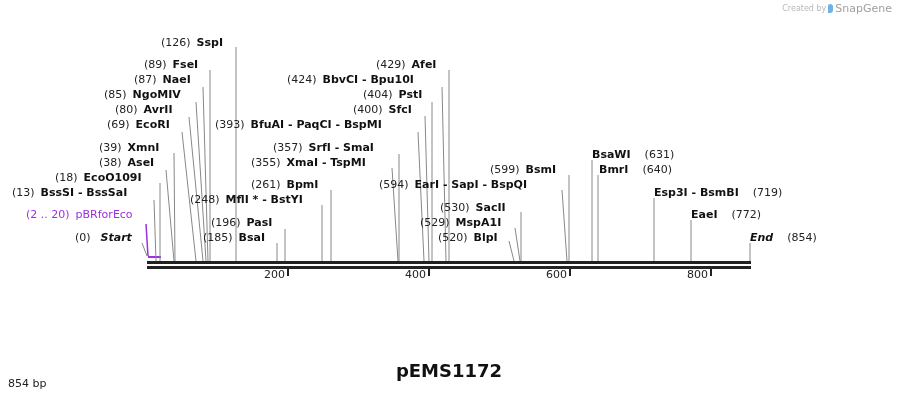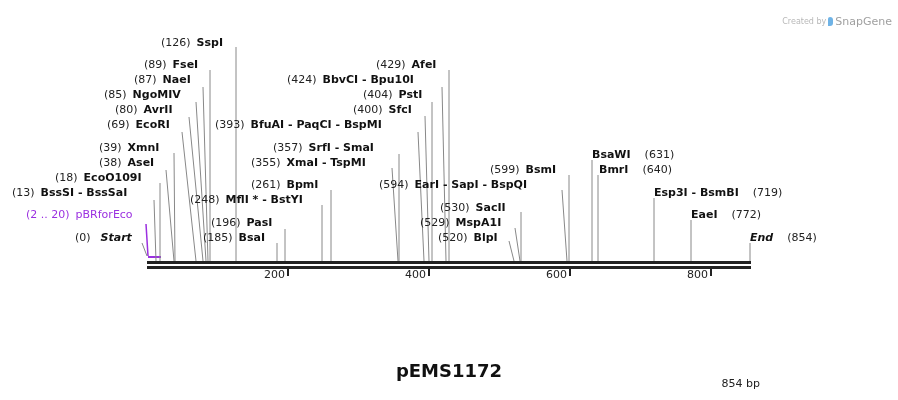--- a/index.html
+++ b/index.html
@@ -1,22 +1,22 @@
 <!DOCTYPE html>
 <html><head>
 <meta charset="utf-8">
 <style>
   html, body { margin:0; padding:0; background:#ffffff; }
   body { width:898px; height:400px; position:relative; overflow:hidden; font-family:"DejaVu Sans", sans-serif; }
   #map { position:absolute; left:0; top:0; width:898px; height:400px; }
-  .credit { position:absolute; right:6px; top:15px; font-size:8px; color:#b8b8b8; font-family:"DejaVu Sans", sans-serif; display:flex; align-items:center; gap:2px; }
+  .credit { position:absolute; right:6px; top:2px; font-size:8px; color:#b8b8b8; font-family:"DejaVu Sans", sans-serif; display:flex; align-items:center; gap:2px; }
   .credit .brand { font-size:11px; color:#a0a0a0; }
   .credit .logo { display:inline-block; width:5px; height:9px; background:#6fb3e6; border-radius:2px 3px 3px 0; }
   .title { position:absolute; left:0; width:898px; top:360px; text-align:center; font-weight:bold; font-size:18px; color:#111; }
-  .subtitle { position:absolute; left:15px; width:745px; top:377px; text-align:right; font-size:11px; color:#222; }
+  .subtitle { position:absolute; left:8px; width:745px; top:377px; text-align:left; font-size:11px; color:#222; }
   svg text { font-family:"DejaVu Sans", sans-serif; font-size:11px; }
   .pos { fill:#222; }
   .nm { fill:#111; font-weight:bold; }
   .feat { fill:#9b30e0; }
 </style>
 </head>
 <body>
 
 <div class="credit">
   <span>Created by</span>

